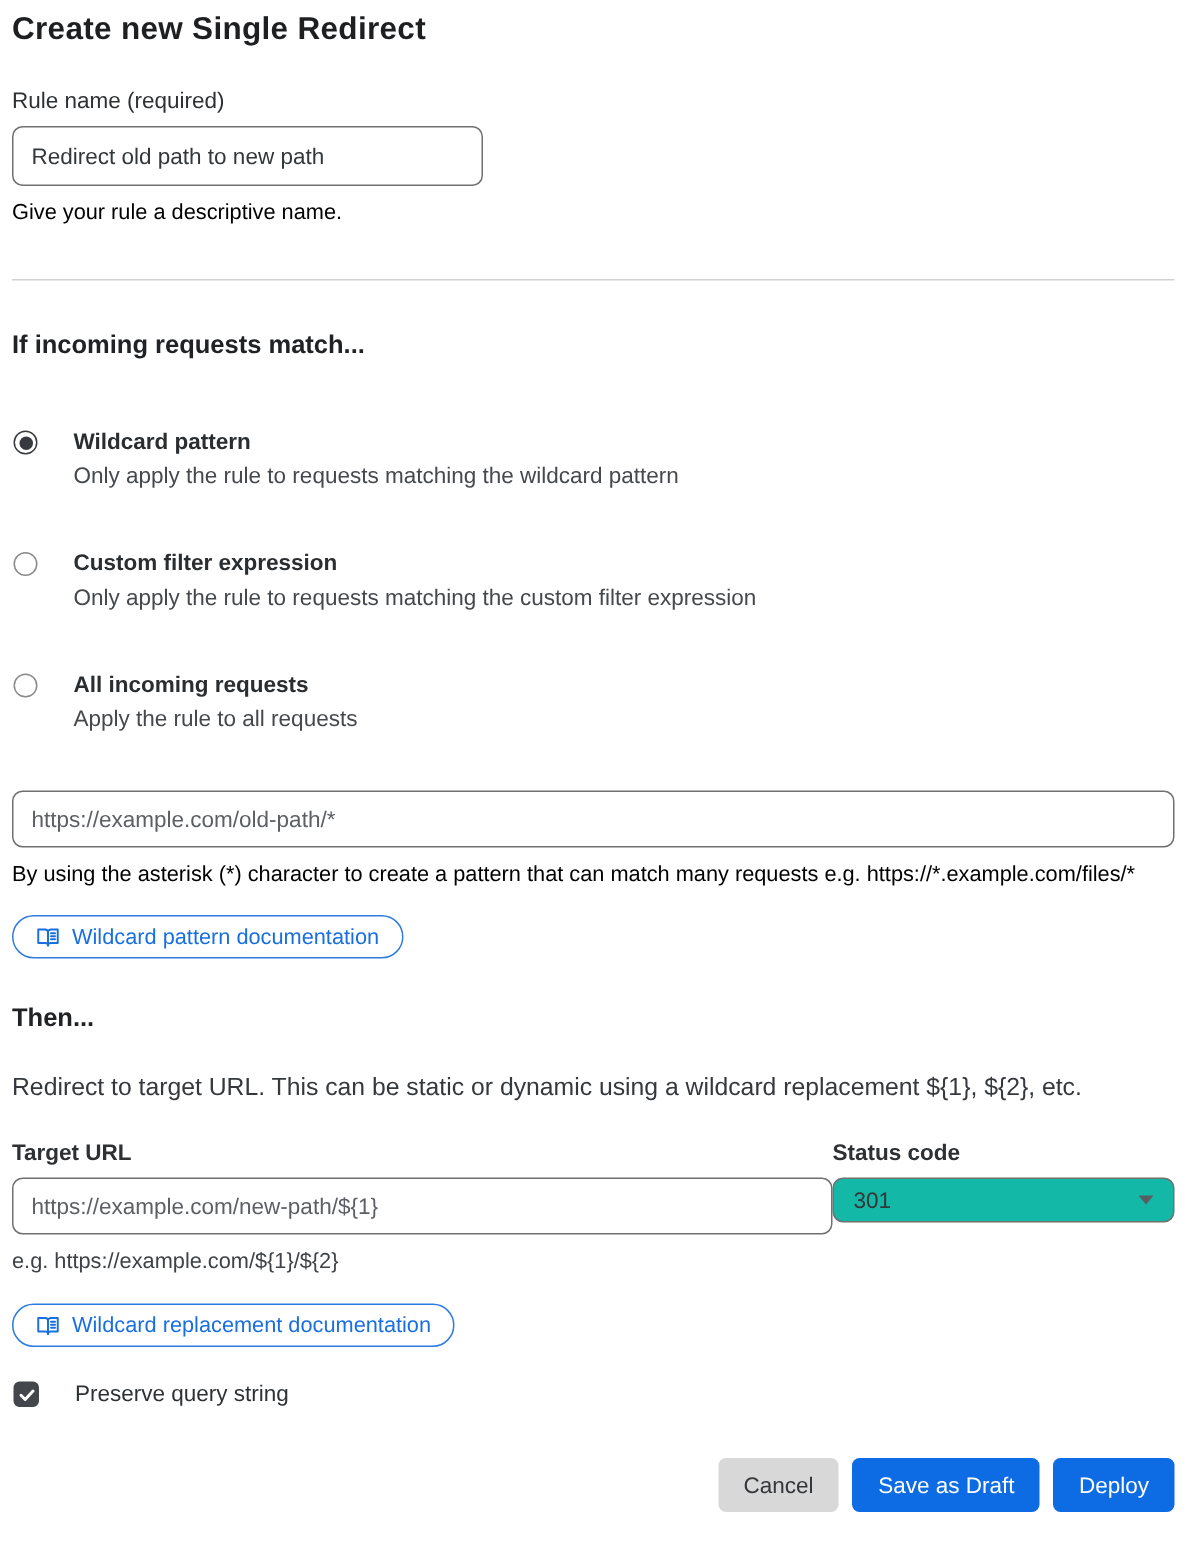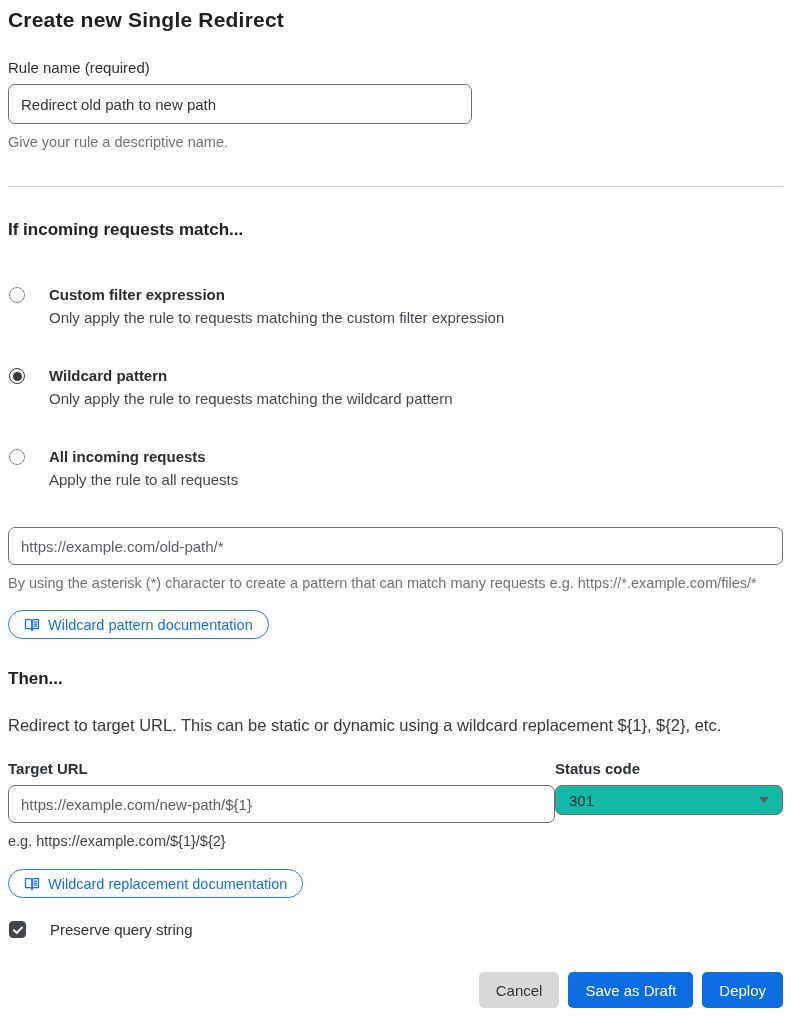--- a/index.html
+++ b/index.html
@@ -16,24 +16,24 @@
 
   .field-label { font-size:15px; color:#2e3134; margin-top:27px; }
   .field-label.bold { font-weight:700; }
 
   .text-input {
     display:block; margin-top:8px; height:40px; padding:0 12px;
     font-family:inherit; font-size:15px; color:#33373a;
     border:1px solid #707070; border-radius:7px; background:#fff; outline:none;
   }
   .text-input.muted { color:#5c5f63; }
-  .input-rule-name { width:464px; }
+  .input-rule-name { width:314px; }
   .input-full { width:775px; height:38px; }
 
-  .help-text { font-size:14.5px; color:#737373; margin-top:7px; line-height:23px; }
+  .help-text { font-size:14.5px; color:#000000; margin-top:7px; line-height:23px; }
 
   .divider { border:none; border-top:1px solid #d2d2d2; margin-top:32px; }
 
   h2.section-heading { font-size:17px; font-weight:700; color:#202225; margin-top:33px; }
 
   .radio-group { margin-top:44px; }
   .radio-row { display:flex; align-items:flex-start; margin-bottom:35px; cursor:pointer; }
   .radio-circle {
     flex:0 0 auto; width:16px; height:16px; margin:3px 0 0 1px;
     border:1.5px solid #8a8a8a; border-radius:50%; position:relative; background:#fff;
@@ -104,31 +104,31 @@
   <div class="field-label">Rule name (required)</div>
   <input class="text-input input-rule-name" type="text" value="Redirect old path to new path" style="">
   <div class="help-text">Give your rule a descriptive name.</div>
 
   <hr class="divider">
 
   <h2 class="section-heading">If incoming requests match...</h2>
 
   <div class="radio-group">
     <div class="radio-row">
+      <span class="radio-circle checked"></span>
+      <span class="radio-text">
+        <div class="radio-label">Wildcard pattern</div>
+        <div class="radio-desc">Only apply the rule to requests matching the wildcard pattern</div>
+      </span>
+    </div>
+    <div class="radio-row">
       <span class="radio-circle"></span>
       <span class="radio-text">
         <div class="radio-label">Custom filter expression</div>
         <div class="radio-desc">Only apply the rule to requests matching the custom filter expression</div>
-      </span>
-    </div>
-    <div class="radio-row">
-      <span class="radio-circle checked"></span>
-      <span class="radio-text">
-        <div class="radio-label">Wildcard pattern</div>
-        <div class="radio-desc">Only apply the rule to requests matching the wildcard pattern</div>
       </span>
     </div>
     <div class="radio-row">
       <span class="radio-circle"></span>
       <span class="radio-text">
         <div class="radio-label">All incoming requests</div>
         <div class="radio-desc">Apply the rule to all requests</div>
       </span>
     </div>
   </div>

